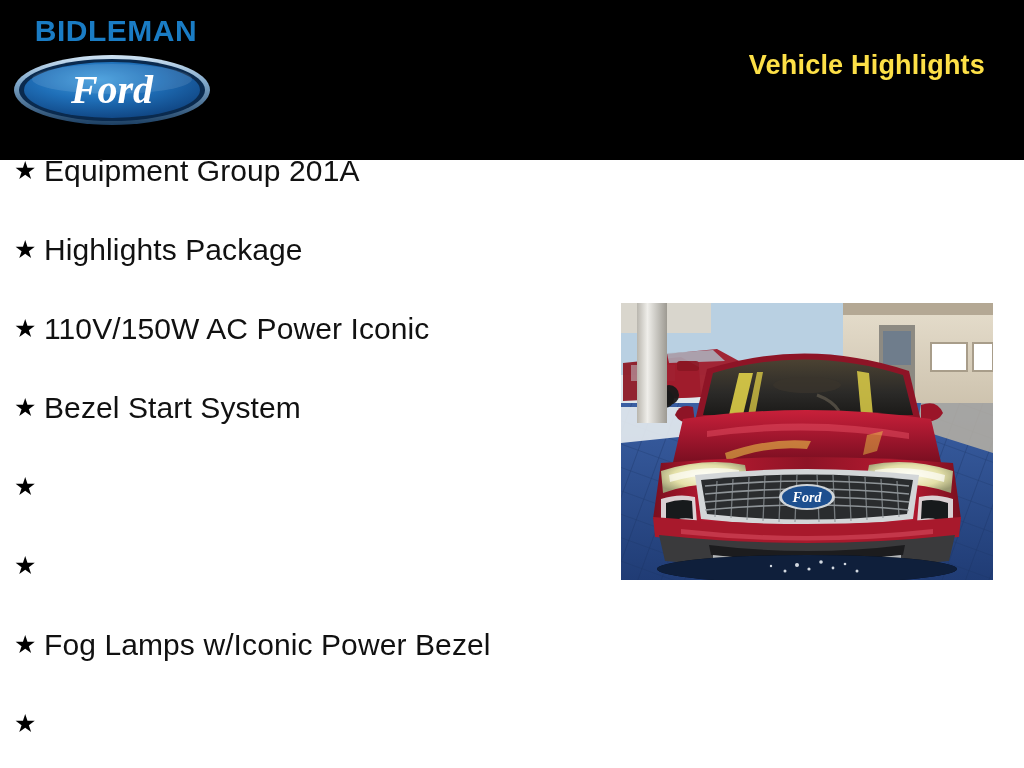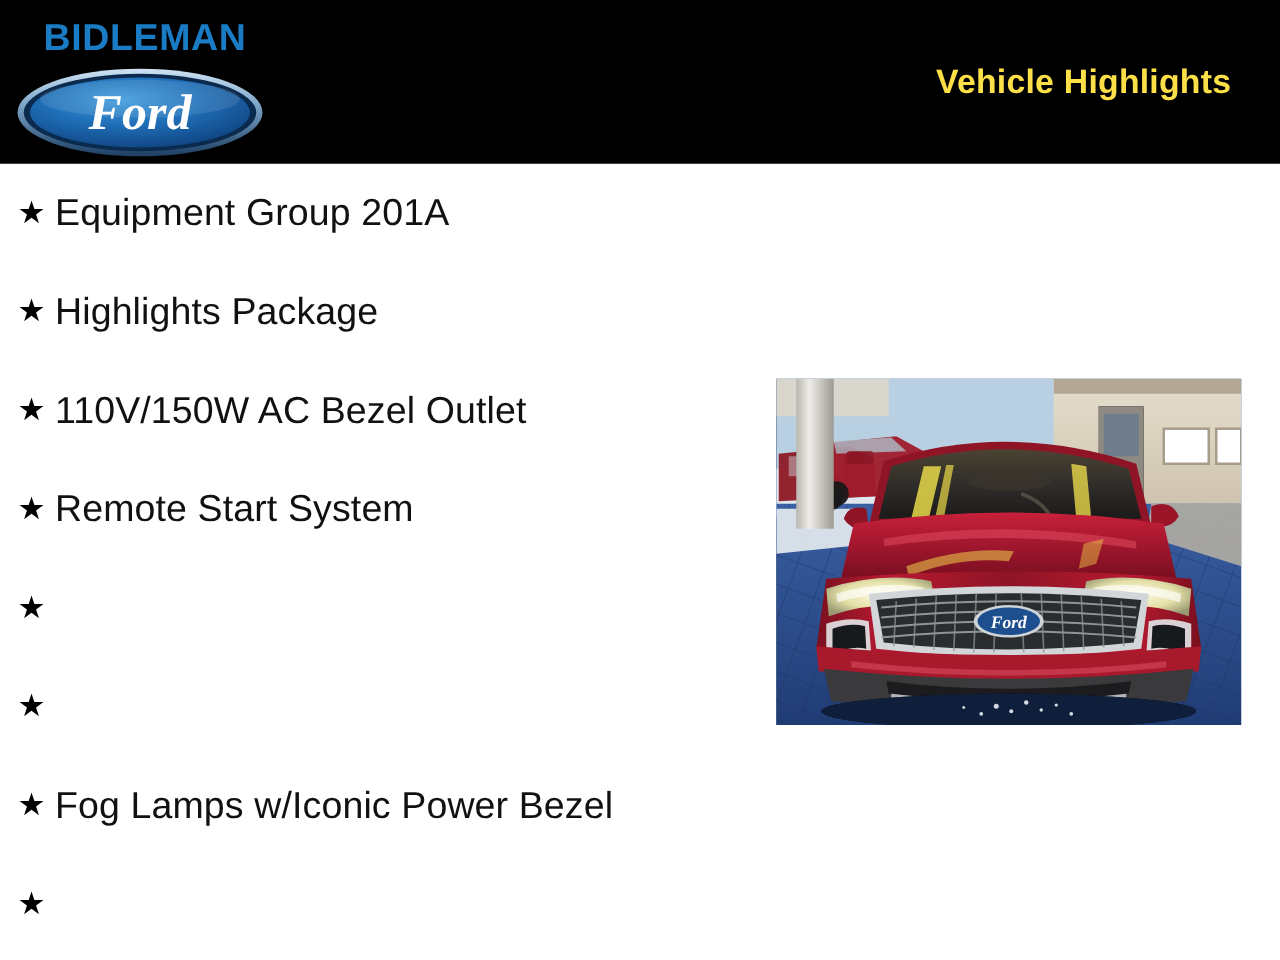--- a/index.html
+++ b/index.html
@@ -16,21 +16,21 @@
     color: #000000;
     position: relative;
   }
 
   
   #header-bar {
     position: absolute;
     left: 0;
     top: 0;
     width: 1024px;
-    height: 131px;
+    height: 160px;
     background: #000000;
   }
 
   #dealer-logo {
     position: absolute;
     left: 6px;
     top: 14px;
     width: 210px;
     height: 112px;
   }
@@ -153,25 +153,25 @@
   <li class="highlight-item">
     <span class="star-bullet">★</span>
     <span class="highlight-label">Equipment Group 201A</span>
   </li>
   <li class="highlight-item">
     <span class="star-bullet">★</span>
     <span class="highlight-label">Highlights Package</span>
   </li>
   <li class="highlight-item">
     <span class="star-bullet">★</span>
-    <span class="highlight-label">110V/150W AC Bezel Outlet</span>
-  </li>
-  <li class="highlight-item">
-    <span class="star-bullet">★</span>
-    <span class="highlight-label">Remote Start System</span>
+    <span class="highlight-label">110V/150W AC Power Iconic</span>
+  </li>
+  <li class="highlight-item">
+    <span class="star-bullet">★</span>
+    <span class="highlight-label">Bezel Start System</span>
   </li>
   <li class="highlight-item">
     <span class="star-bullet">★</span>
   </li>
   <li class="highlight-item">
     <span class="star-bullet">★</span>
   </li>
   <li class="highlight-item">
     <span class="star-bullet">★</span>
     <span class="highlight-label">Fog Lamps w/Iconic Power Bezel</span>

